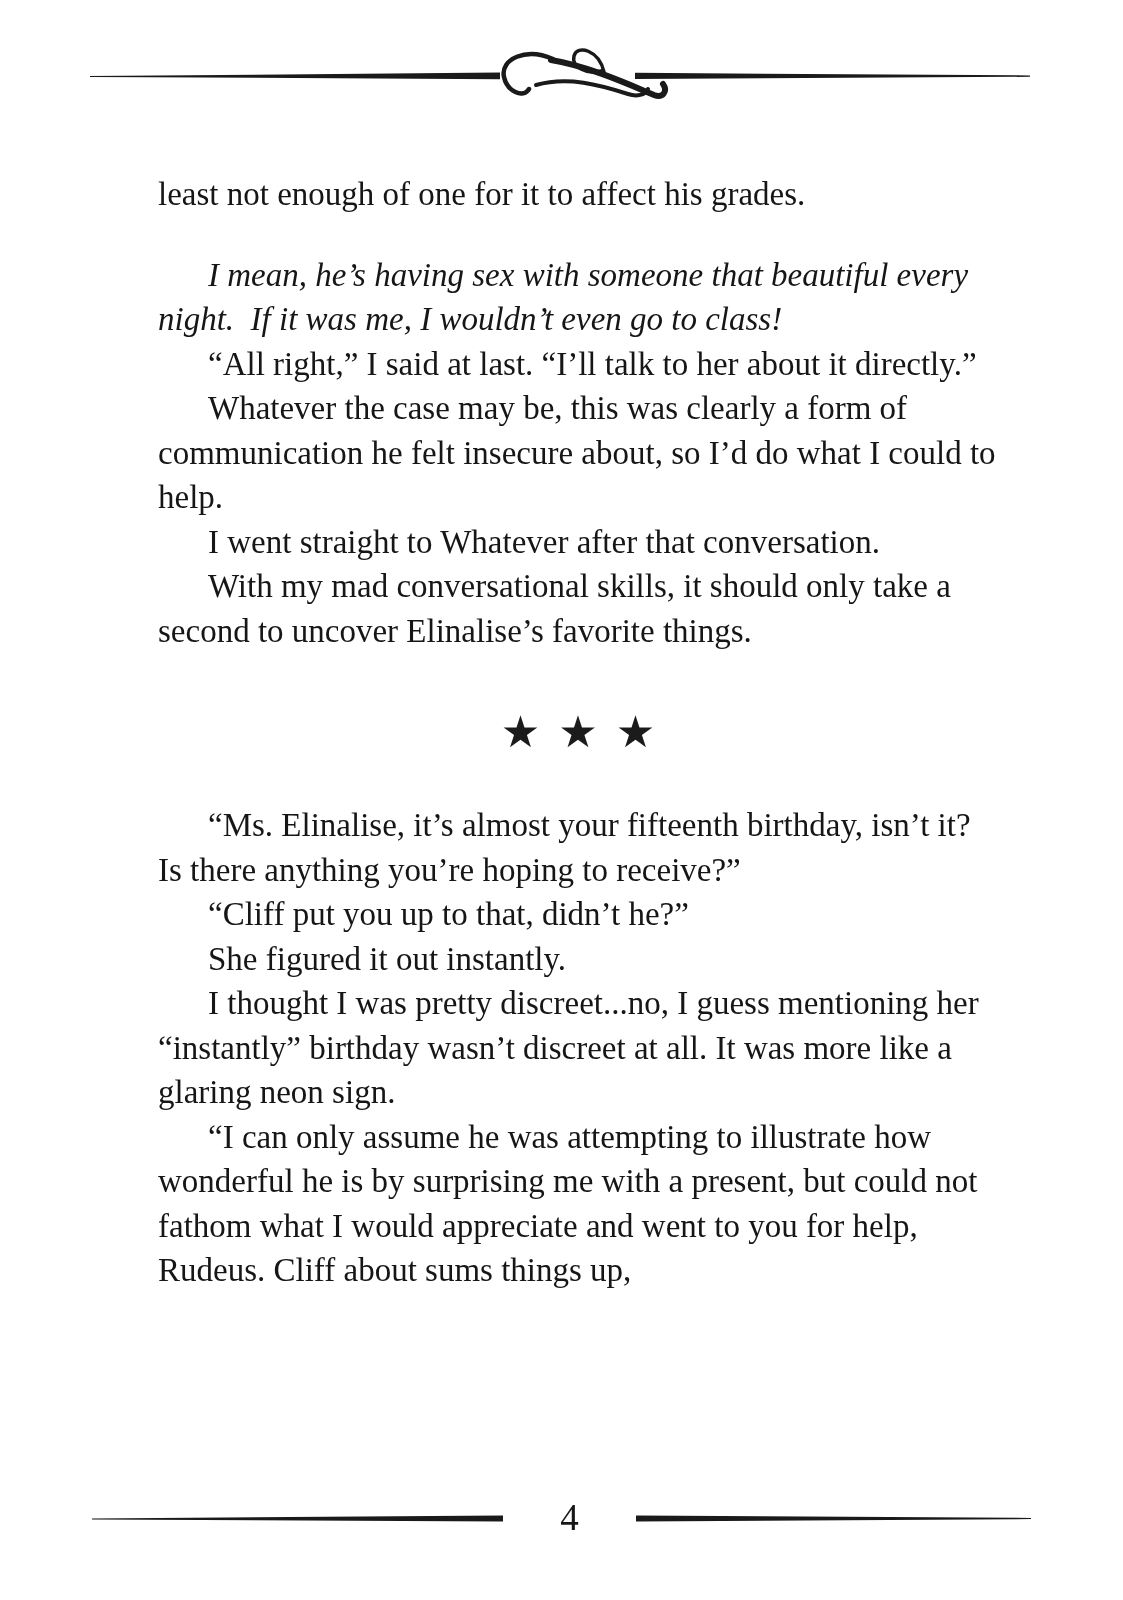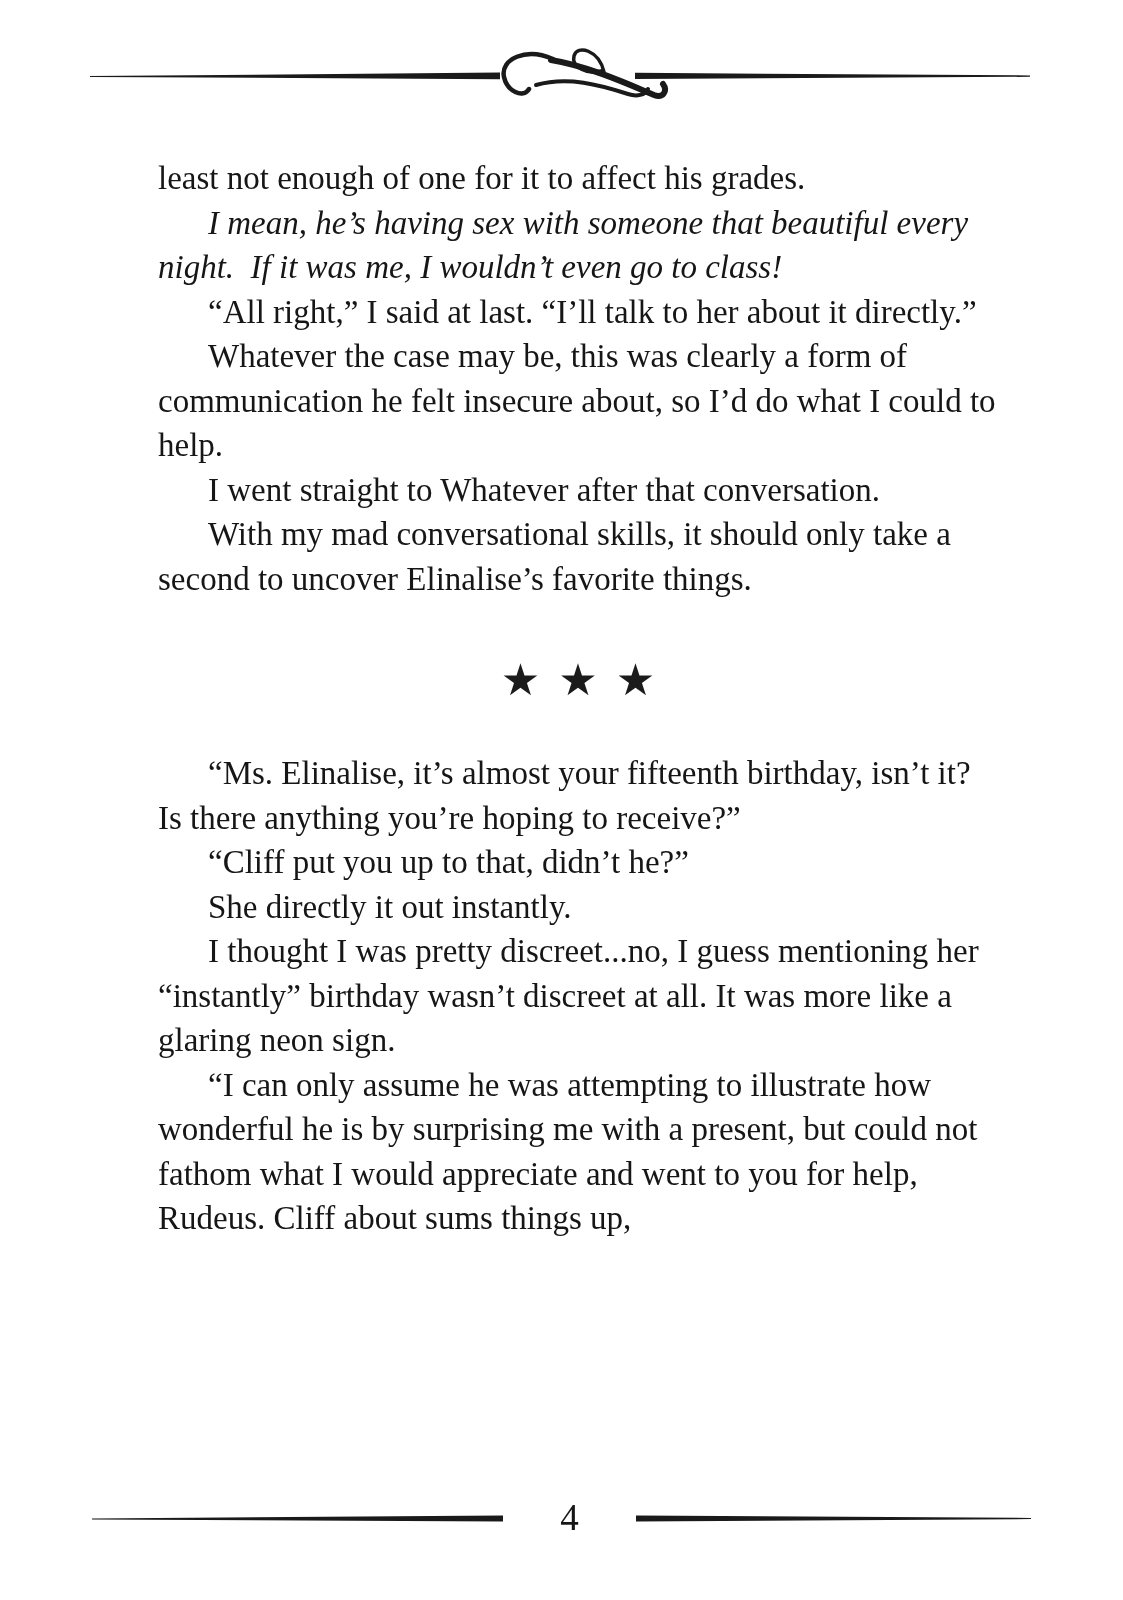--- a/index.html
+++ b/index.html
@@ -22,29 +22,29 @@
   }
   .flourish {
     position: absolute;
     left: 478px; top: 36px;
     width: 210px; height: 84px;
   }
 
   
   .text-column {
     position: absolute;
-    left: 158px; top: 156px;
+    left: 158px; top: 172px;
     width: 842px;
     font-size: 33px;
     line-height: 44.5px;
     text-align: left;
   }
   .para { margin: 0; }
   .para.indent { text-indent: 50px; }
-  .para.italic { font-style: italic; }
+  .para.italic { font-style: italic; margin-top: 36px; }
   .para .roman { font-style: normal; }
 
   .scene-break {
     margin-top: 56px;
     height: 46px;
     line-height: 46px;
     text-align: center;
     font-family: "DejaVu Sans", sans-serif;
     font-size: 44px;
     letter-spacing: 2px;
@@ -107,21 +107,21 @@
 
     <p class="para indent">With my mad conversational skills, it should only take a second to uncover Elinalise’s favorite things.</p>
 
     <div class="scene-break">★ ★ ★</div>
 
     <div class="section2">
       <p class="para indent">“Ms. Elinalise, it’s almost your fifteenth birthday, isn’t it? Is there anything you’re hoping to receive?”</p>
 
       <p class="para indent">“Cliff put you up to that, didn’t he?”</p>
 
-      <p class="para indent">She directly it out instantly.</p>
+      <p class="para indent">She figured it out instantly.</p>
 
       <p class="para indent">I thought I was pretty discreet...no, I guess mentioning her “instantly” birthday wasn’t discreet at all. It was more like a glaring neon sign.</p>
 
       <p class="para indent">“I can only assume he was attempting to illustrate how wonderful he is by surprising me with a present, but could not fathom what I would appreciate and went to you for help, Rudeus. Cliff about sums things up,</p>
     </div>
 
   </div>
 
   <div class="footer">
     <div class="rule left">

